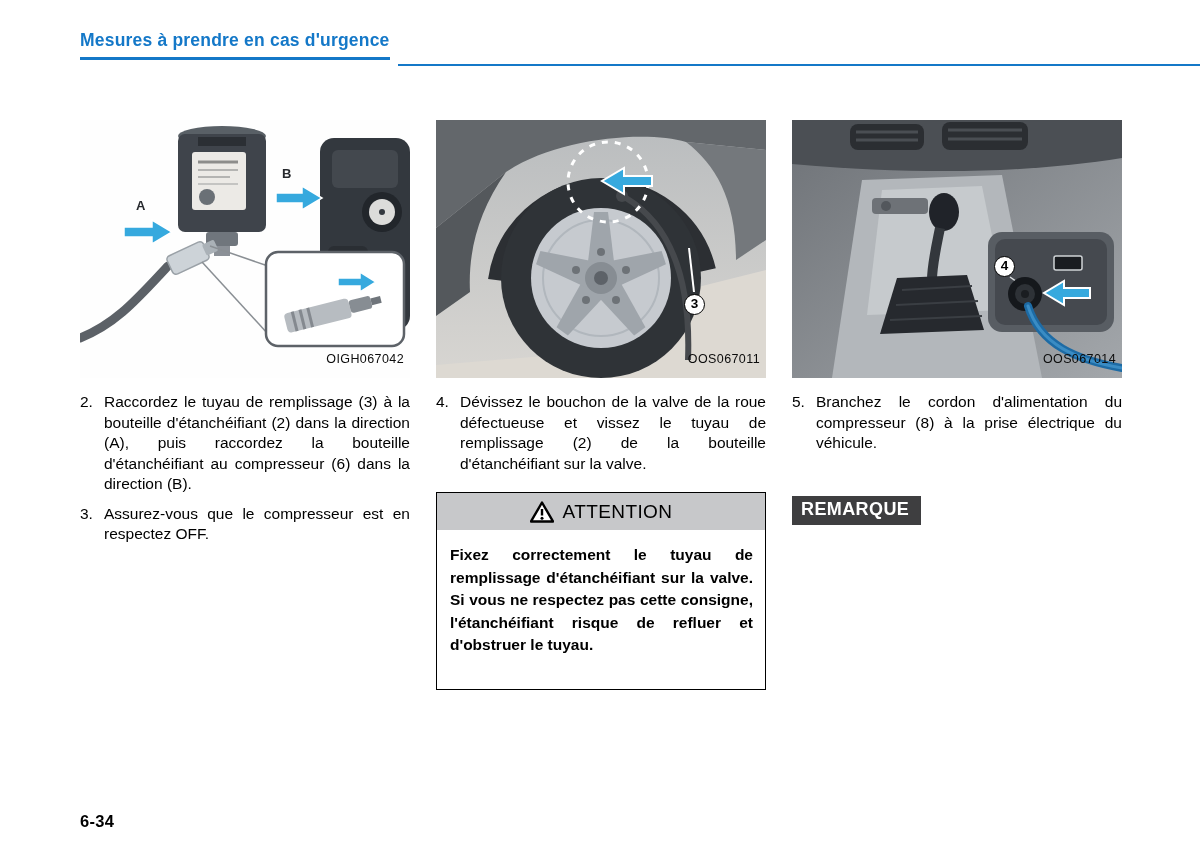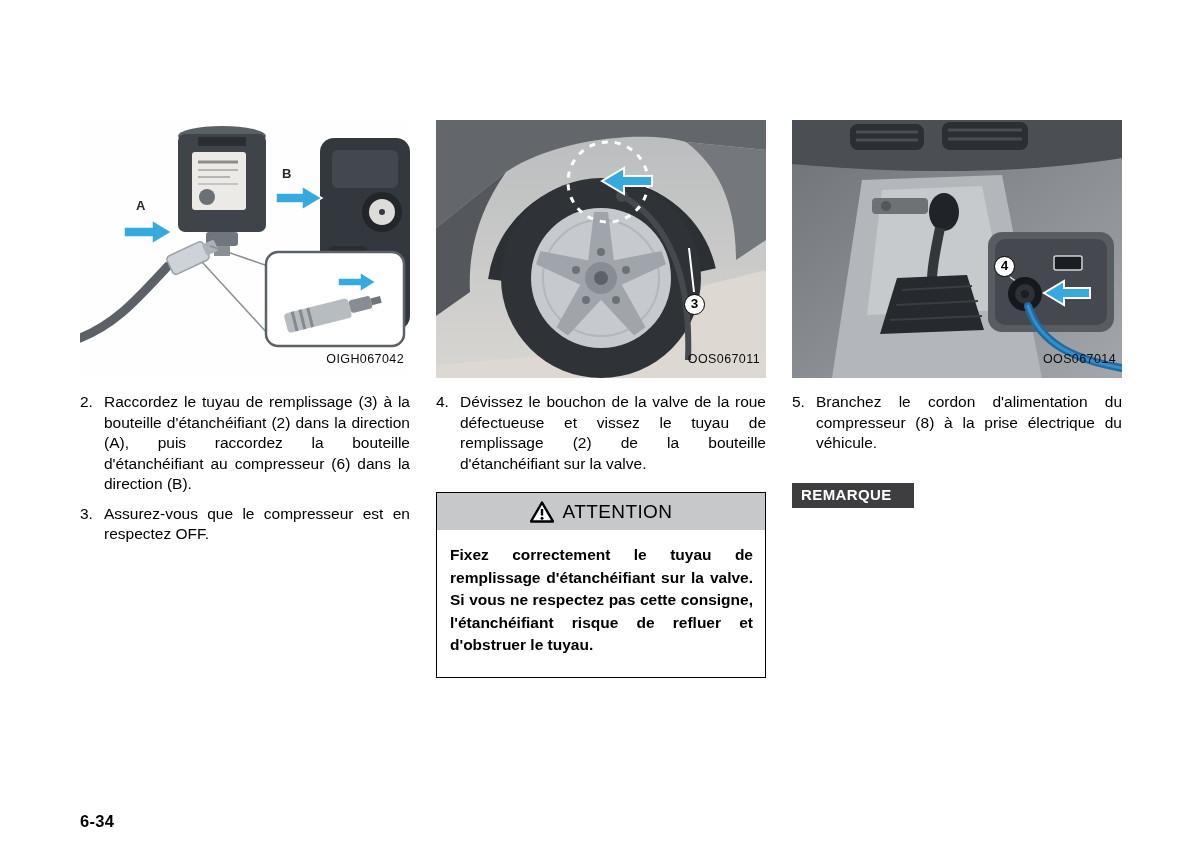--- a/index.html
+++ b/index.html
@@ -56,46 +56,50 @@
 
   
   .attention { margin-top:18px; border:1px solid #000; background:#fff; }
   .attention-header {
     background:#c7c8ca; display:flex; align-items:center; justify-content:center;
     gap:9px; padding:8px 0 7px;
   }
   .attention-title { font-size:19px; font-weight:normal; letter-spacing:.4px; }
   .warning-icon { display:inline-block; width:24px; height:22px; }
   .attention-body {
-    padding:14px 12px 20px 13px; font-weight:bold;
+    padding:14px 12px 32px 13px; font-weight:bold;
     font-size:15.5px; line-height:22.5px; text-align:justify;
   }
 
   
   .remarque-bar {
-    margin-top:20px; display:inline-block; background:#3e3e40; color:#fff;
-    font-weight:bold; font-size:15px; letter-spacing:.4px;
+    margin-top:33px; display:inline-block; background:#3e3e40; color:#fff;
+    font-weight:bold; font-size:18px; letter-spacing:.4px;
     padding:3px 12px 5px 9px; min-width:122px;
   }
   .note-text {
     margin-top:13px; font-weight:bold; font-size:16px;
     line-height:21.5px; text-align:justify;
   }
 
   
   .page-number {
     position:absolute; left:80px; bottom:14px;
     font-size:16.5px; font-weight:bold; letter-spacing:.3px;
   }
 </style>
 </head>
 <body>
 
 <div class="page">
 
+  <header class="page-header">
+    <h1 class="title">Mesures à prendre en cas d'urgence</h1>
+    <div class="header-rule"></div>
+  </header>
 
   <main class="columns">
 
     <section class="col">
       <figure class="fig">
         <svg viewBox="0 0 330 258">
           <rect width="330" height="258" fill="#fefefe"></rect>
 
           <rect x="240" y="18" width="90" height="192" rx="14" fill="#33383e"></rect>
           <rect x="252" y="30" width="66" height="38" rx="6" fill="#43484e"></rect>

